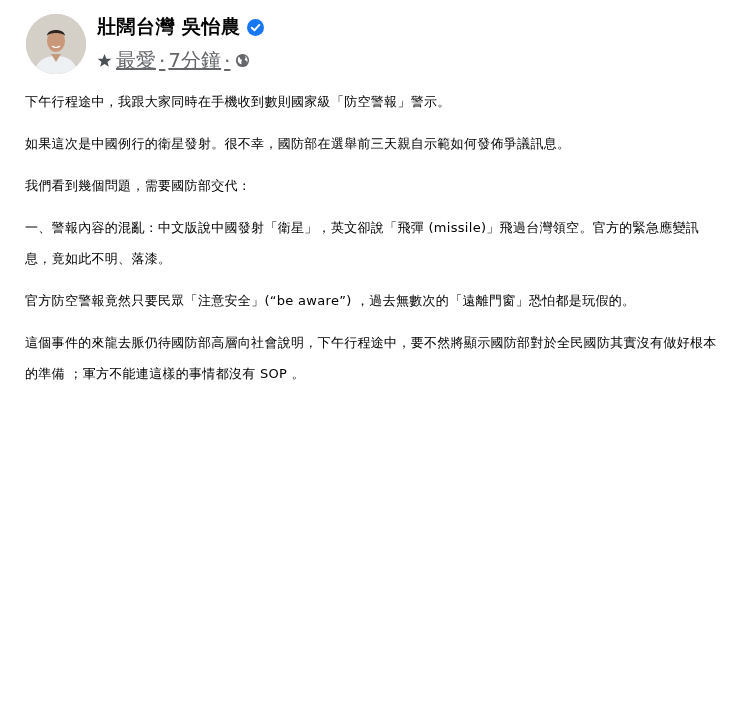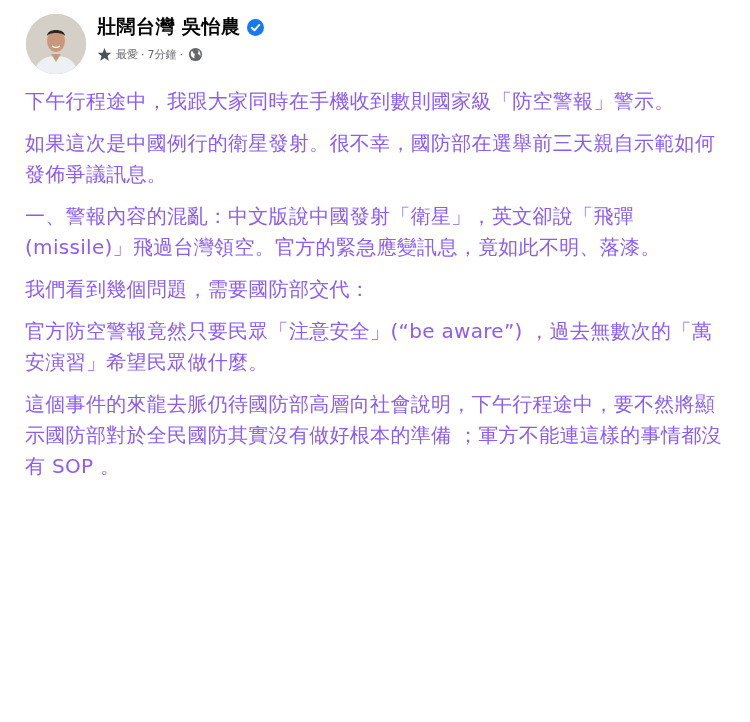--- a/index.html
+++ b/index.html
@@ -11,28 +11,28 @@
   }
   .post { position: relative; width: 750px; height: 722px; }
   .header { position: absolute; left: 0; top: 0; width: 750px; height: 84px; }
   .avatar {
     position: absolute; left: 26px; top: 14px; width: 60px; height: 60px;
     border-radius: 50%; overflow: hidden; background: #d9d6d0;
   }
   .author { position: absolute; left: 97px; top: 14px; display: flex; align-items: center; }
   .author-name { font-size: 19px; font-weight: bold; color: #050505; letter-spacing: 0.5px; }
   .verified { margin-left: 6px; width: 17px; height: 17px; }
-  .meta { position: absolute; left: 97px; top: 47px; display: flex; align-items: center; color: #65676b; font-size: 11px; }
+  .meta { position: absolute; left: 97px; top: 47px; display: flex; align-items: center; color: #65676b; font-size: 20px; text-decoration: underline; }
   .meta .star { width: 15px; height: 15px; margin-right: 4px; }
   .meta .dot { margin: 0 3px; }
   .meta .globe { width: 15px; height: 15px; margin-left: 2px; }
   .body { position: absolute; left: 25px; top: 86px; width: 700px; }
   .para {
-    font-size: 20px; line-height: 31px; margin: 0 0 11px 0;
-    color: #8b5cf6; letter-spacing: 0.3px;
+    font-size: 13px; line-height: 31px; margin: 0 0 11px 0;
+    color: #000000; letter-spacing: 0.3px;
   }
 </style>
 </head>
 <body>
 
 <div class="post">
   <div class="header">
     <div class="avatar">
       <svg width="60" height="60" viewBox="0 0 60 60">
         <rect width="60" height="60" fill="#d8d4cc"></rect>
@@ -63,18 +63,18 @@
         <circle cx="8" cy="8" r="7" fill="#65676b"></circle>
         <path d="M4 4 C6 5 5 7 7 7 C8 8 6 10 7 12 C5 12 3 10 3 8 C3 6 3.5 5 4 4 Z" fill="#fff"></path>
         <path d="M10 3 C11 4 12 5 11 6 C10 6 10 8 12 8 C13 9 13 11 12 12 C13 10 14 8 13 6 C12.5 4.5 11 3.5 10 3 Z" fill="#fff"></path>
       </svg>
     </div>
   </div>
 
   <div class="body">
     <p class="para">下午行程途中，我跟大家同時在手機收到數則國家級「防空警報」警示。</p>
     <p class="para">如果這次是中國例行的衛星發射。很不幸，國防部在選舉前三天親自示範如何發佈爭議訊息。</p>
+    <p class="para">我們看到幾個問題，需要國防部交代：</p>
     <p class="para">一、警報內容的混亂：中文版說中國發射「衛星」，英文卻說「飛彈 (missile)」飛過台灣領空。官方的緊急應變訊息，竟如此不明、落漆。</p>
-    <p class="para">我們看到幾個問題，需要國防部交代：</p>
-    <p class="para">官方防空警報竟然只要民眾「注意安全」(“be aware”) ，過去無數次的「萬安演習」希望民眾做什麼。</p>
+    <p class="para">官方防空警報竟然只要民眾「注意安全」(“be aware”) ，過去無數次的「遠離門窗」恐怕都是玩假的。</p>
     <p class="para">這個事件的來龍去脈仍待國防部高層向社會說明，下午行程途中，要不然將顯示國防部對於全民國防其實沒有做好根本的準備 ；軍方不能連這樣的事情都沒有 SOP 。</p>
   </div>
 </div>
 
 </body></html>

